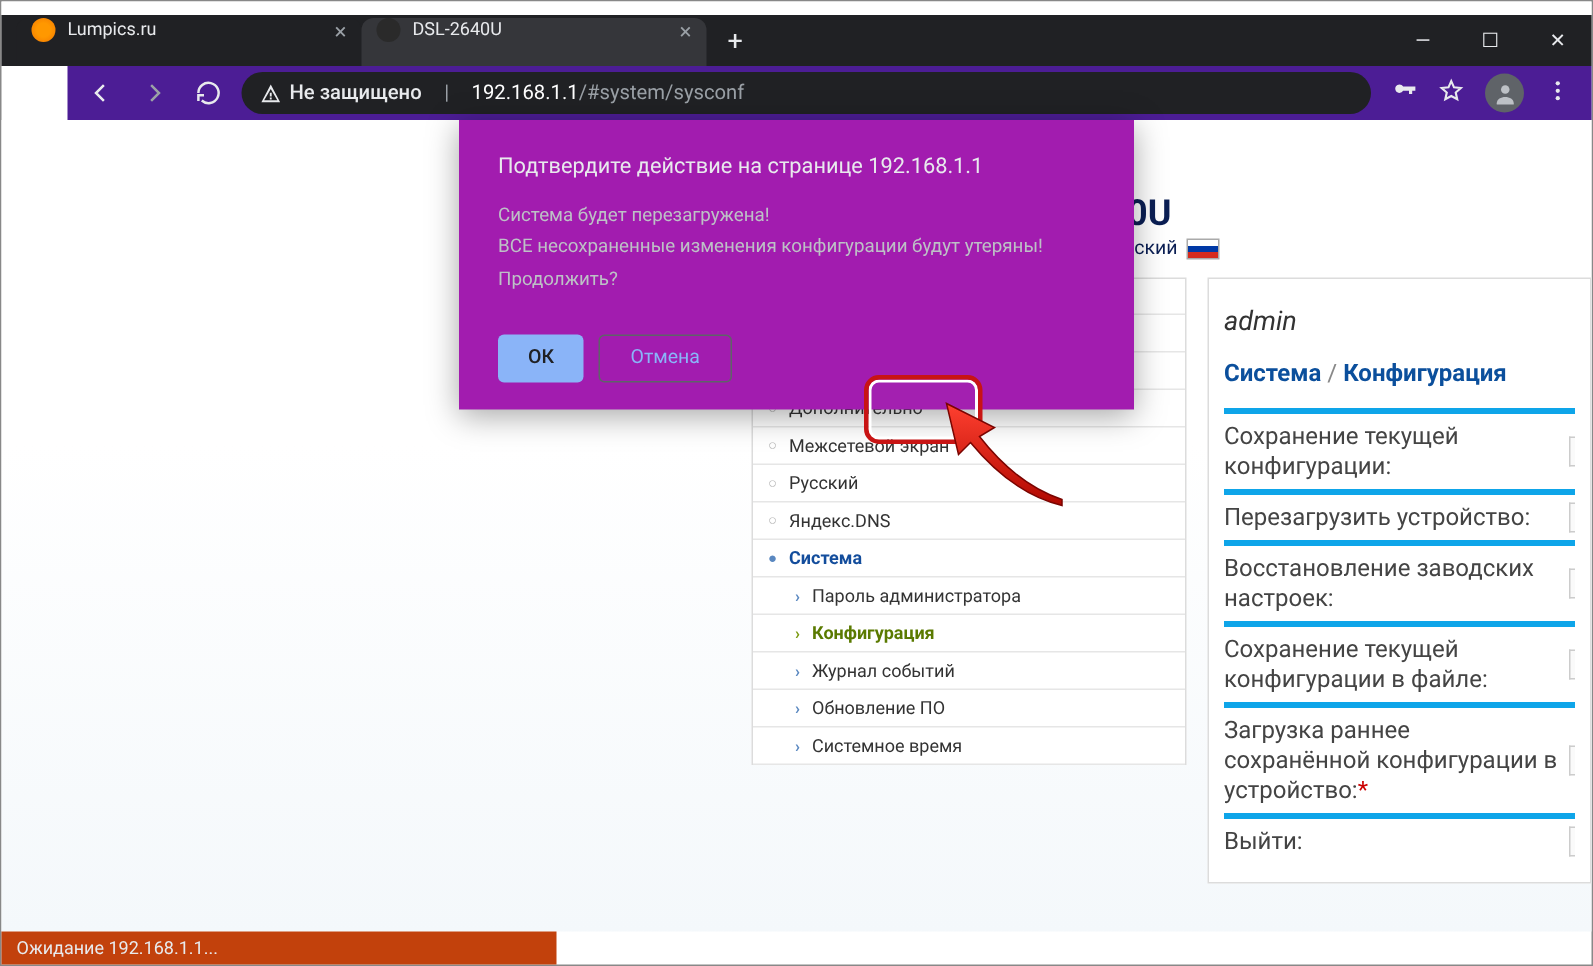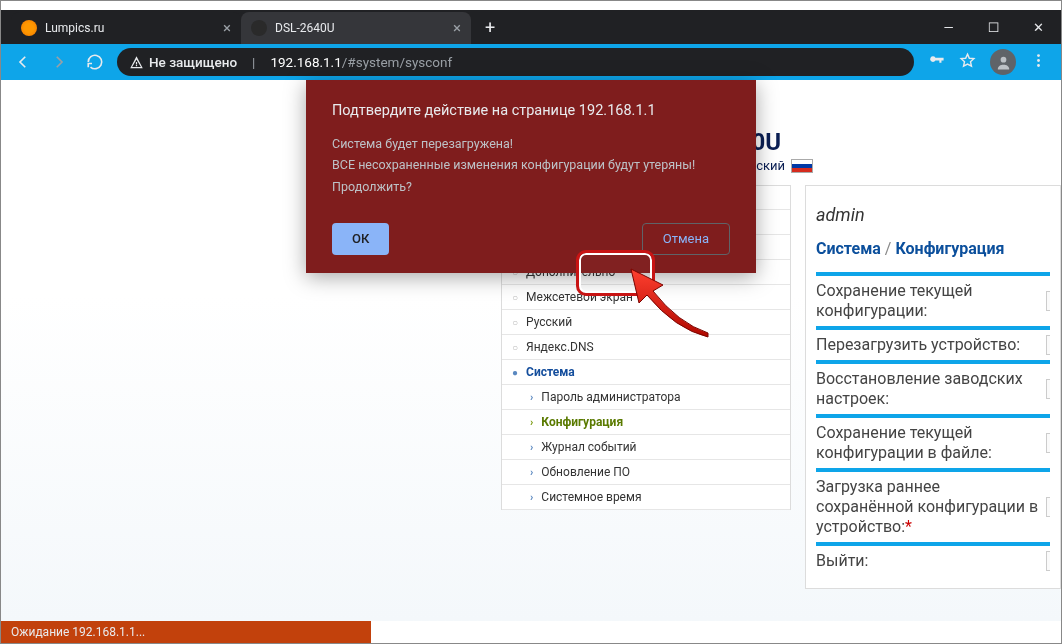--- a/index.html
+++ b/index.html
@@ -1,29 +1,29 @@
 <!DOCTYPE html>
 <html><head>
 <meta charset="utf-8">
 <style>
 * { margin: 0; padding: 0; box-sizing: border-box; font-family: -apple-system, BlinkMacSystemFont, "Segoe UI", Roboto, Arial, sans-serif; }
 body { width: 1062px; height: 644px; background: #fff; overflow: hidden; position: relative; }
 .browser-frame { width: 100%; height: 100%; background: #fff; border: 1px solid #888; position: relative; }
 .titlebar { height: 9px; background: #fff; }
 .tabstrip { height: 34px; background: #202124; display: flex; align-items: flex-end; padding-left: 10px; }
-.tab { height: 32px; background: #202124; color: #e8eaed; display: flex; align-items: center; padding: 0 10px; border-radius: 8px 8px 0 0; font-size: 12px; gap: 8px; width: 230px; position: relative; }
+.tab { height: 32px; background: #202124; color: #e8eaed; display: flex; align-items: flex-start; padding: 0 10px; border-radius: 8px 8px 0 0; font-size: 12px; gap: 8px; width: 230px; position: relative; }
 .tab.active { background: #35363a; }
 .tab-favicon { width: 16px; height: 16px; border-radius: 50%; display: inline-block; }
 .tab-favicon.orange { background: radial-gradient(circle, #ff9800 40%, #f57c00 90%); }
 .tab-favicon.dark { background: #2a2a2a; }
 .tab-close { color: #9aa0a6; margin-left: auto; font-size: 15px; }
 .tab-new { color: #e8eaed; padding: 0 14px; font-size: 18px; align-self: center; }
 .window-controls { position: absolute; right: 0; top: 9px; height: 34px; display: flex; }
 .wc { width: 45px; display: flex; align-items: center; justify-content: center; color: #e8eaed; font-size: 13px; }
-.toolbar { height: 36px; background: #0ea5e9; display: flex; align-items: center; padding: 0 8px; gap: 8px; }
+.toolbar { height: 36px; background: #4c1d95; display: flex; align-items: center; padding: 0 8px; gap: 8px; margin-left: 44px; }
 .nav-btn { width: 28px; height: 28px; display: flex; align-items: center; justify-content: center; color: #9aa0a6; }
 .nav-btn.enabled { color: #e8eaed; }
 .nav-btn svg { width: 18px; height: 18px; }
 .omnibox { flex: 1; height: 28px; background: #202124; border-radius: 14px; display: flex; align-items: center; padding: 0 12px; gap: 8px; color: #e8eaed; font-size: 13.5px; }
 .omnibox .warn { display: flex; align-items: center; gap: 5px; color: #e8eaed; font-weight: 500; }
 .omnibox .warn svg { width: 15px; height: 15px; }
 .omnibox-text { display: flex; align-items: flex-end; gap: 0; }
 .omnibox .sep { color: #9aa0a6; margin: 0 7px; }
 .omnibox .host { color: #fff; }
 .omnibox .path { color: #9aa0a6; }
@@ -51,24 +51,24 @@
 .admin { font-size: 18px; color: #333; padding: 10px 0 14px; font-style: italic; }
 .crumb { font-size: 16px; color: #0b4f9c; font-weight: 700; padding-bottom: 14px; }
 .crumb .sep2 { color: #888; font-weight: 400; margin: 0 4px; }
 .opt-row { display: flex; align-items: center; font-size: 16px; color: #444; border-top: 4px solid #0ea5e9; min-height: 30px; padding: 5px 0; }
 .opt-row .lbl { flex: 1; line-height: 1.25; }
 .opt-row .ast { color: #c00; }
 .opt-btn { width: 4px; height: 20px; border: 1px solid #ccc; border-right: none; margin-left: 6px; background: #fafafa; }
 .statusbar { position: absolute; bottom: 0; left: 0; height: 22px; width: 370px; background: #c2410c; color: #e8eaed; font-size: 12px; display: flex; align-items: center; padding: 0 10px; }
 
 
-.dialog { position: absolute; left: 305px; top: 0; width: 450px; background: #7f1d1d; color: #e8eaed; padding: 22px 26px 18px; box-shadow: 0 4px 20px rgba(0,0,0,.35); }
+.dialog { position: absolute; left: 305px; top: 0; width: 450px; background: #a21caf; color: #e8eaed; padding: 22px 26px 18px; box-shadow: 0 4px 20px rgba(0,0,0,.35); }
 .dlg-title { font-size: 14.5px; margin-bottom: 14px; }
 .dlg-body { font-size: 12.5px; color: #bdc1c6; line-height: 1.7; margin-bottom: 26px; }
-.dlg-buttons { display: flex; justify-content: space-between; gap: 10px; }
+.dlg-buttons { display: flex; justify-content: flex-start; gap: 10px; }
 .btn { height: 32px; padding: 0 20px; border-radius: 4px; font-size: 13px; display: flex; align-items: center; justify-content: center; border: 1px solid #5f6368; color: #8ab4f8; background: transparent; }
 .btn.primary { background: #8ab4f8; color: #202124; border: none; font-weight: 500; }
 .highlight { position: absolute; border: 3px solid #c81414; border-radius: 10px; box-shadow: inset 0 0 0 2px #fff; background: rgba(255,255,255,.02); pointer-events: none; }
 .hl-ok { left: 575px; top: 249px; width: 79px; height: 46px; }
 
 
 .arrow { position: absolute; left: 622px; top: 262px; width: 100px; height: 80px; pointer-events: none; }
 
 
 .dialog-wrap { position: absolute; left: 0; top: 79px; width: 100%; }

